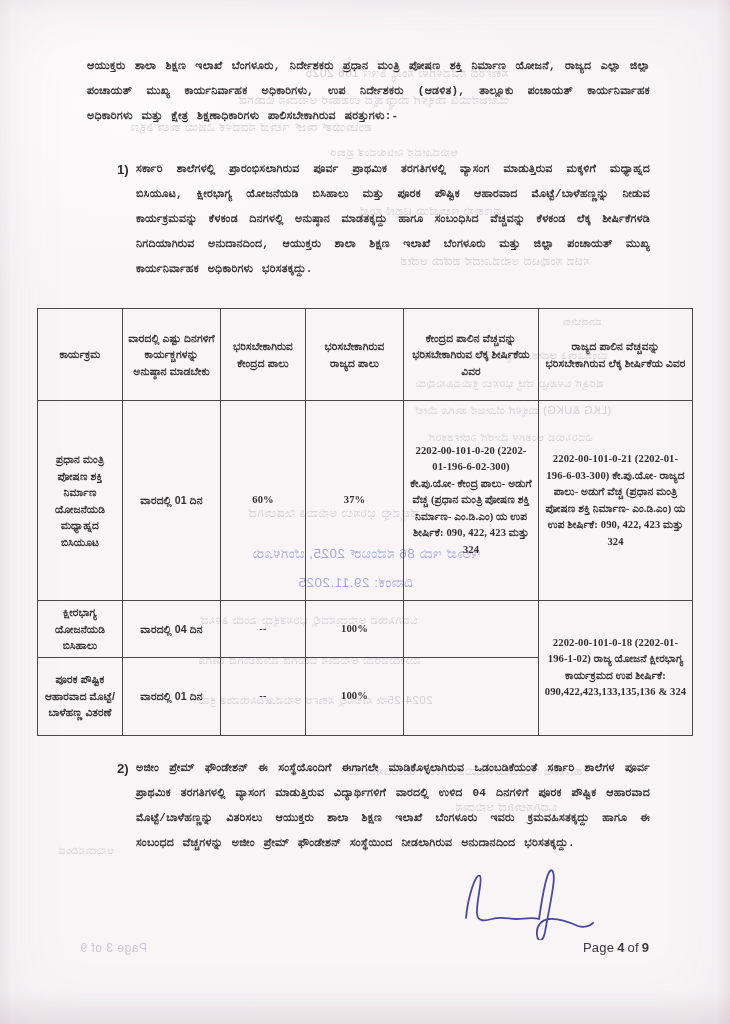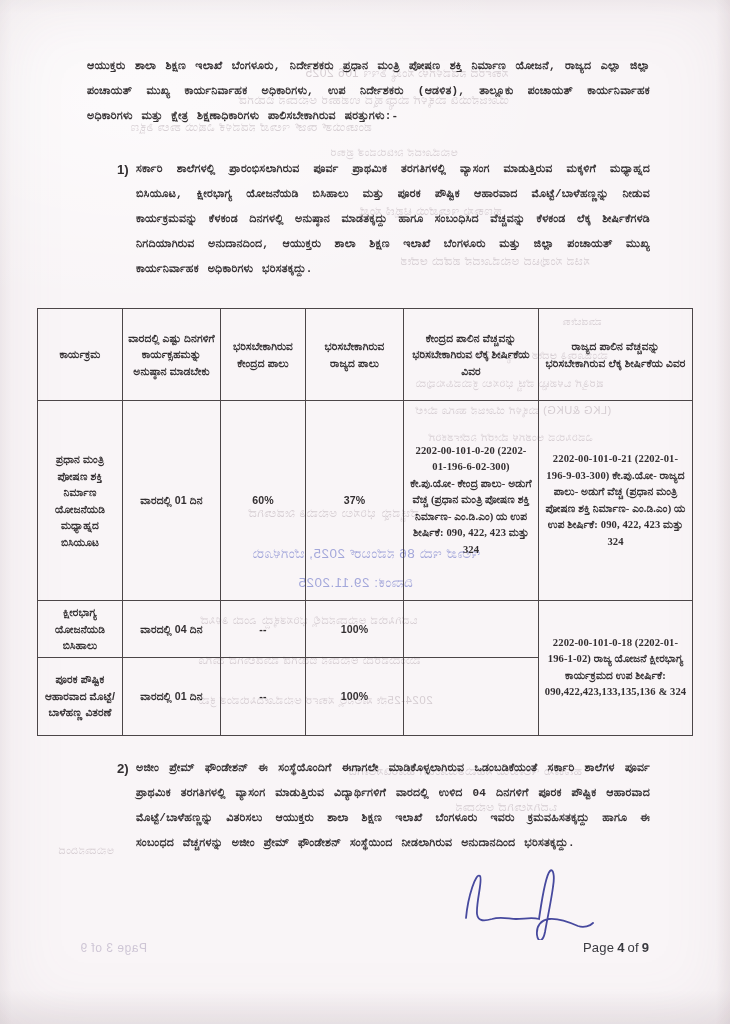--- a/index.html
+++ b/index.html
@@ -83,21 +83,21 @@
   .c1{width:85px;}.c2{width:98px;}.c3{width:85px;}.c4{width:98px;}.c5{width:135px;}.c6{width:154px;}
   tr.hrow{height:92px;}
   tr.r1{height:200px;}
   tr.r2{height:56px;}
   tr.r3{height:78px;}
   td.code{
     font-family:"Liberation Serif", serif;
     font-size:11.4px;line-height:19px;font-weight:600;
   }
   td.days{white-space:nowrap;font-size:10.8px;}
-  td.pct{font-family:Liberation Sans, sans-serif;font-size:11.5px;}
+  td.pct{font-family:Liberation Serif, serif;font-size:11.5px;}
   
   .signature{position:absolute;left:452px;top:860px;z-index:3;}
   .signature path{stroke:#2e3192;stroke-width:1.8;fill:none;opacity:.88;stroke-linecap:round;}
   
   .footer{
     position:absolute;left:583px;top:940px;z-index:3;
     font-size:13px;color:#3a3a40;font-weight:500;letter-spacing:.2px;
     white-space:nowrap;
   }
   .footer b{font-weight:800;}
@@ -144,35 +144,35 @@
       <col class="c1">
         <col class="c2">
         <col class="c3">
         <col class="c4">
         <col class="c5">
         <col class="c6">
     </colgroup>
     <thead>
       <tr class="hrow">
         <th>ಕಾರ್ಯಕ್ರಮ</th>
-        <th>ವಾರದಲ್ಲಿ ಎಷ್ಟು ದಿನಗಳಿಗೆ ಕಾರ್ಯಕ್ಸಹಮತ್ನು ಅನುಷ್ಠಾನ ಮಾಡಬೇಕು</th>
+        <th>ವಾರದಲ್ಲಿ ಎಷ್ಟು ದಿನಗಳಿಗೆ ಕಾರ್ಯಕ್ಚಗಳನ್ನು ಅನುಷ್ಠಾನ ಮಾಡಬೇಕು</th>
         <th>ಭರಿಸಬೇಕಾಗಿರುವ ಕೇಂದ್ರದ ಪಾಲು</th>
         <th>ಭರಿಸಬೇಕಾಗಿರುವ ರಾಜ್ಯದ ಪಾಲು</th>
         <th>ಕೇಂದ್ರದ ಪಾಲಿನ ವೆಚ್ಚವನ್ನು ಭರಿಸಬೇಕಾಗಿರುವ ಲೆಕ್ಕ ಶೀರ್ಷಿಕೆಯ ವಿವರ</th>
         <th>ರಾಜ್ಯದ ಪಾಲಿನ ವೆಚ್ಚವನ್ನು ಭರಿಸಬೇಕಾಗಿರುವ ಲೆಕ್ಕ ಶೀರ್ಷಿಕೆಯ ವಿವರ</th>
       </tr>
     </thead>
     <tbody>
       <tr class="r1">
         <td>ಪ್ರಧಾನ ಮಂತ್ರಿ ಪೋಷಣ ಶಕ್ತಿ ನಿರ್ಮಾಣ ಯೋಜನೆಯಡಿ ಮಧ್ಯಾಹ್ನದ ಬಿಸಿಯೂಟ</td>
         <td class="days">ವಾರದಲ್ಲಿ 01 ದಿನ</td>
         <td class="pct">60%</td>
         <td class="pct">37%</td>
         <td class="code">2202-00-101-0-20 (2202-01-196-6-02-300) ಕೇ.ಪು.ಯೋ- ಕೇಂದ್ರ ಪಾಲು- ಅಡುಗೆ ವೆಚ್ಚ (ಪ್ರಧಾನ ಮಂತ್ರಿ ಪೋಷಣ ಶಕ್ತಿ ನಿರ್ಮಾಣ- ಎಂ.ಡಿ.ಎಂ) ಯ ಉಪ ಶೀರ್ಷಿಕೆ: 090, 422, 423 ಮತ್ತು 324</td>
-        <td class="code">2202-00-101-0-21 (2202-01-196-9-03-300) ಕೇ.ಪು.ಯೋ- ರಾಜ್ಯದ ಪಾಲು- ಅಡುಗೆ ವೆಚ್ಚ (ಪ್ರಧಾನ ಮಂತ್ರಿ ಪೋಷಣ ಶಕ್ತಿ ನಿರ್ಮಾಣ- ಎಂ.ಡಿ.ಎಂ) ಯ ಉಪ ಶೀರ್ಷಿಕೆ: 090, 422, 423 ಮತ್ತು 324</td>
+        <td class="code">2202-00-101-0-21 (2202-01-196-6-03-300) ಕೇ.ಪು.ಯೋ- ರಾಜ್ಯದ ಪಾಲು- ಅಡುಗೆ ವೆಚ್ಚ (ಪ್ರಧಾನ ಮಂತ್ರಿ ಪೋಷಣ ಶಕ್ತಿ ನಿರ್ಮಾಣ- ಎಂ.ಡಿ.ಎಂ) ಯ ಉಪ ಶೀರ್ಷಿಕೆ: 090, 422, 423 ಮತ್ತು 324</td>
       </tr>
       <tr class="r2">
         <td>ಕ್ಷೀರಭಾಗ್ಯ ಯೋಜನೆಯಡಿ ಬಿಸಿಹಾಲು</td>
         <td class="days">ವಾರದಲ್ಲಿ 04 ದಿನ</td>
         <td class="pct">--</td>
         <td class="pct">100%</td>
         <td></td>
         <td class="code" rowspan="2">2202-00-101-0-18 (2202-01-196-1-02) ರಾಜ್ಯ ಯೋಜನೆ ಕ್ಷೀರಭಾಗ್ಯ ಕಾರ್ಯಕ್ರಮದ ಉಪ ಶೀರ್ಷಿಕೆ: 090,422,423,133,135,136 &amp; 324</td>
       </tr>
       <tr class="r3">

